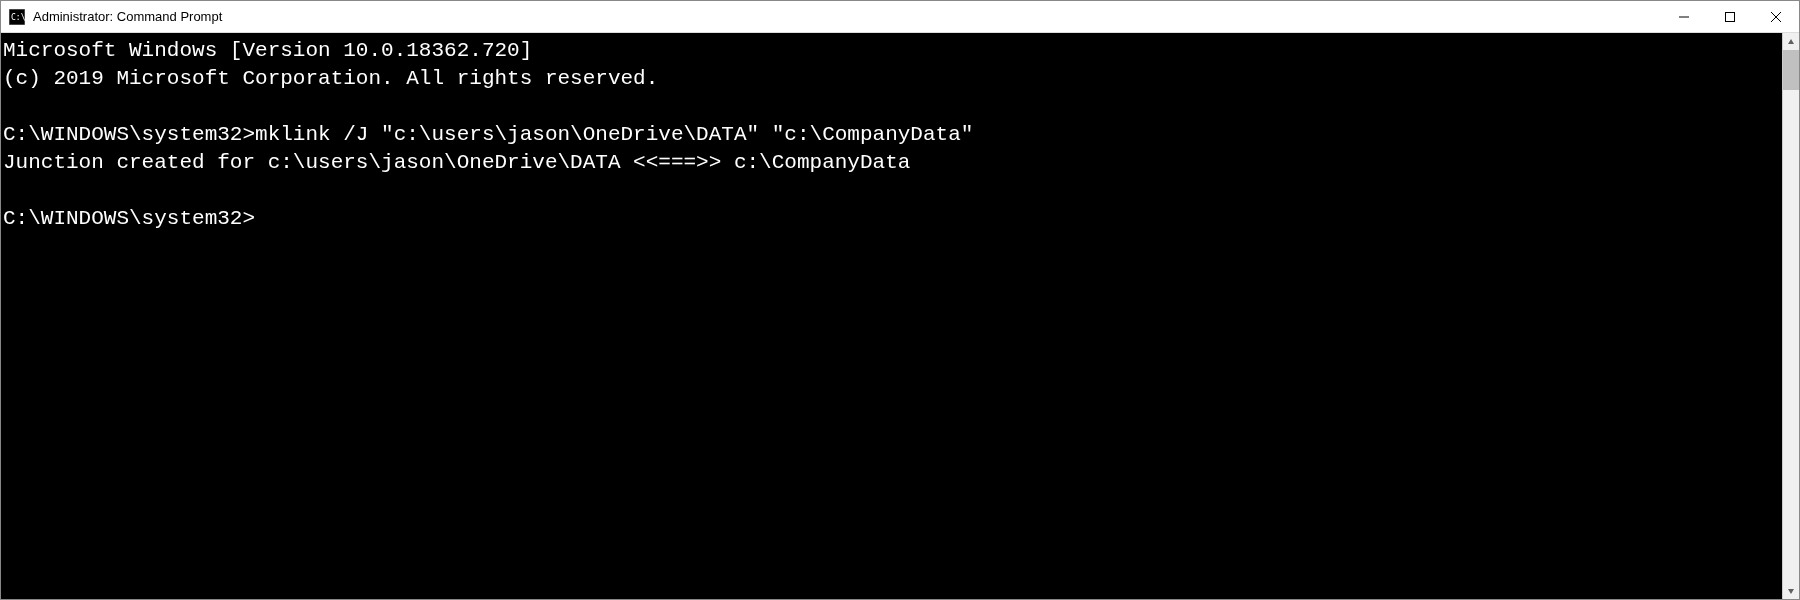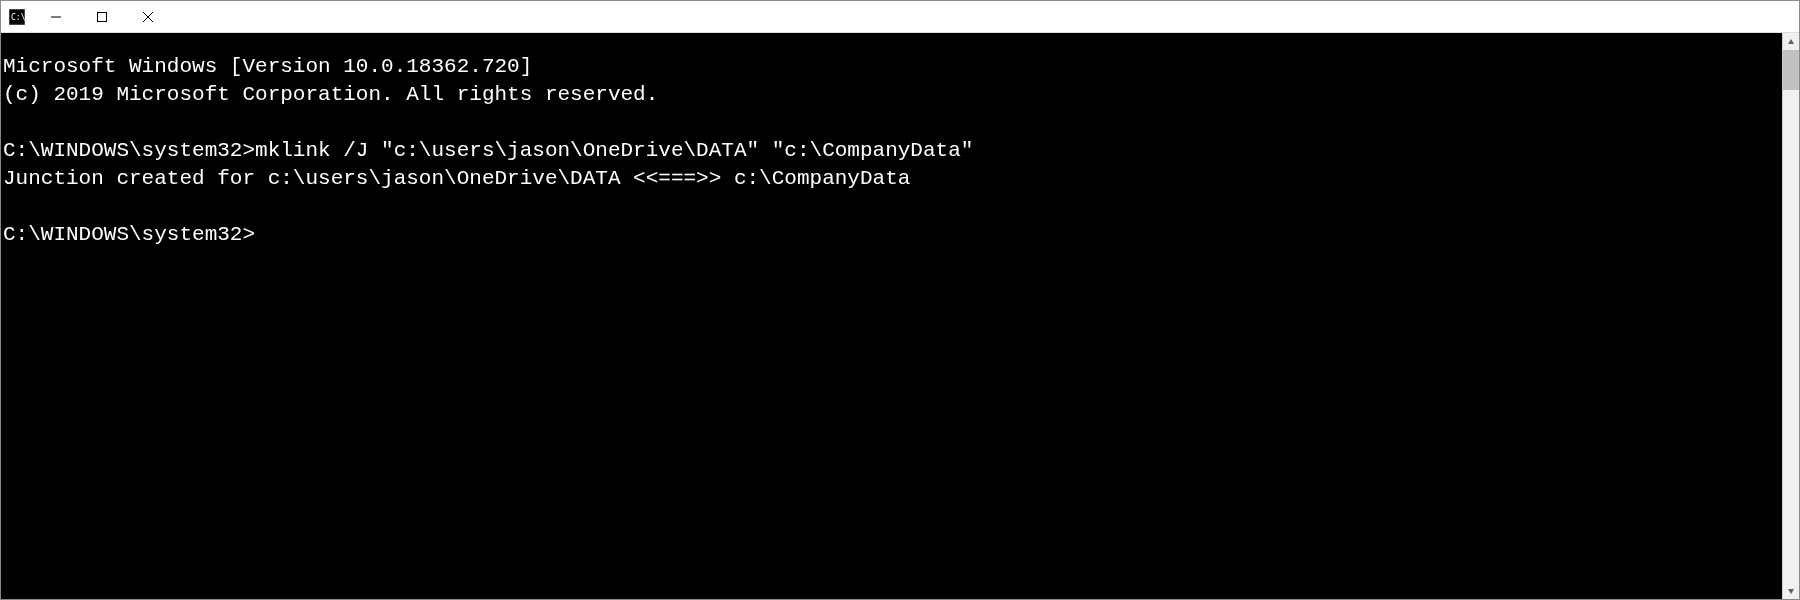--- a/index.html
+++ b/index.html
@@ -76,21 +76,20 @@
     .terminal {
       flex: 1;
       background: #000;
       color: #fff;
       font-family: "Consolas", "Courier New", monospace;
       font-size: 21px;
       line-height: 28px;
       padding: 4px 2px;
       white-space: pre-wrap;
       overflow: hidden;
-      margin-top: 16px;
     }
     .scrollbar {
       width: 17px;
       background: #f0f0f0;
       display: flex;
       flex-direction: column;
       border-left: 1px solid #ccc;
     }
     .sb-arrow {
       height: 17px;
@@ -130,20 +129,21 @@
 <body>
 
 <div class="window">
   <div class="titlebar">
     <span class="app-icon">
       <svg viewBox="0 0 16 16">
         <rect x="0" y="0" width="16" height="16" fill="#000" stroke="#888" stroke-width="1"></rect>
         <text x="2" y="11" font-size="8" fill="#fff" font-family="monospace">C:\</text>
       </svg>
     </span>
+    <span class="title-text">Administrator: Command Prompt</span>
     <div class="window-controls">
       <button class="win-btn">
         <svg viewBox="0 0 10 10">
             <line x1="0" y1="5" x2="10" y2="5"></line>
           </svg>
       </button>
       <button class="win-btn">
         <svg viewBox="0 0 10 10">
             <rect x="0.5" y="0.5" width="9" height="9"></rect>
           </svg>

